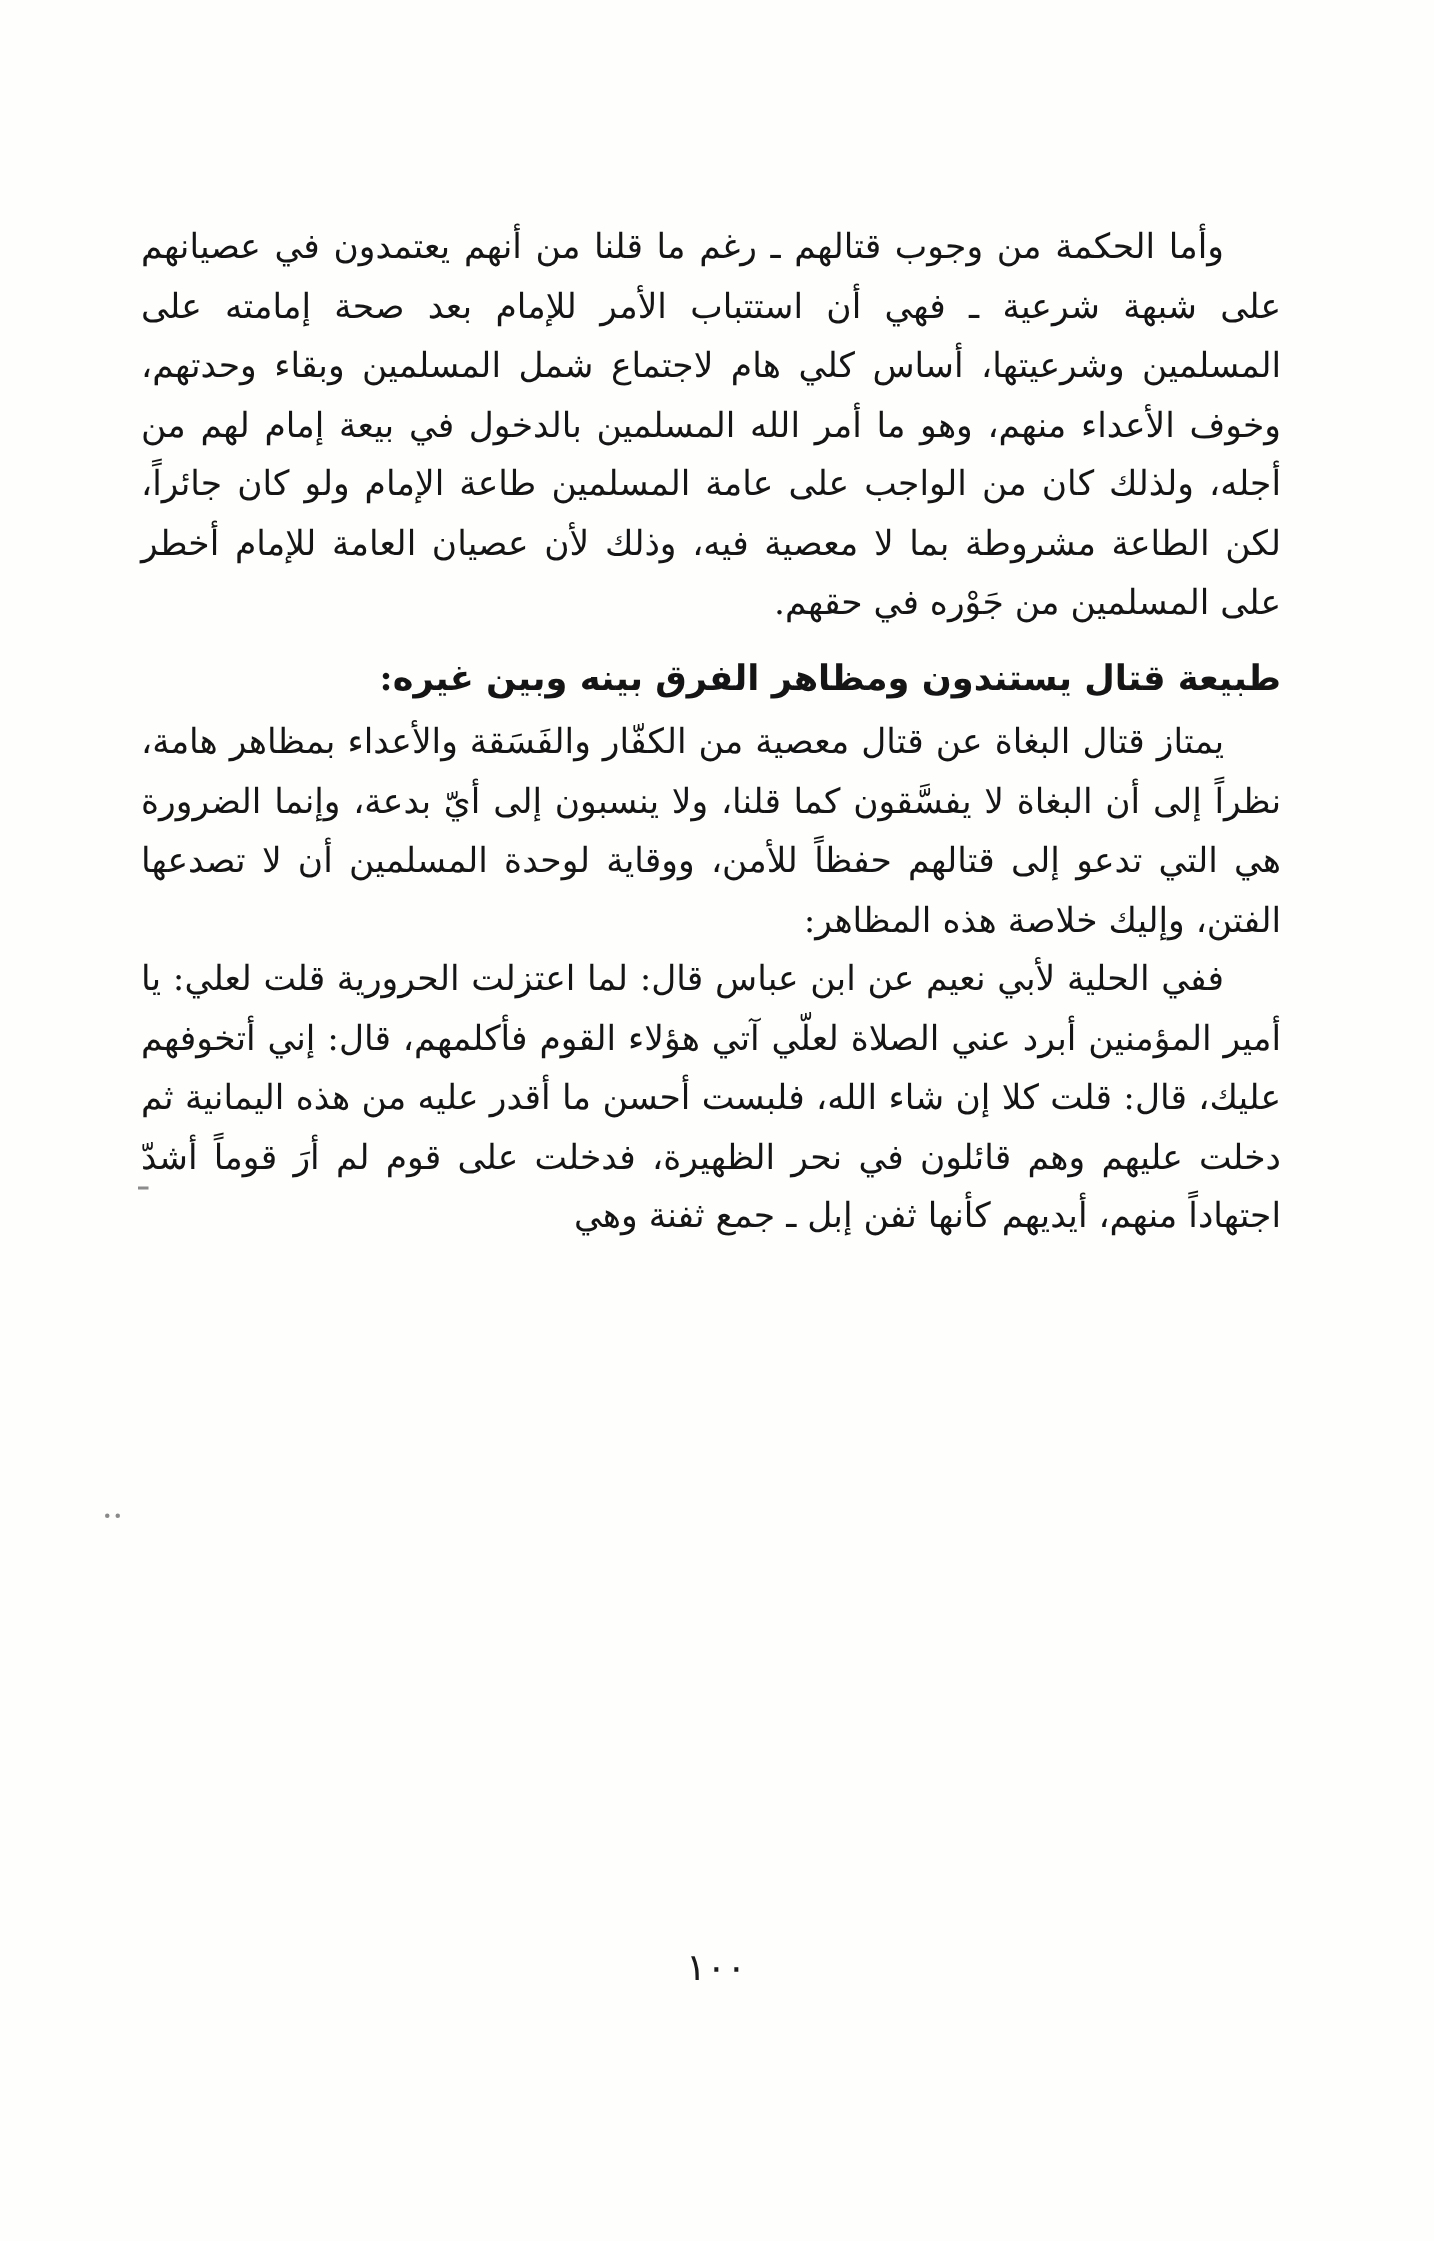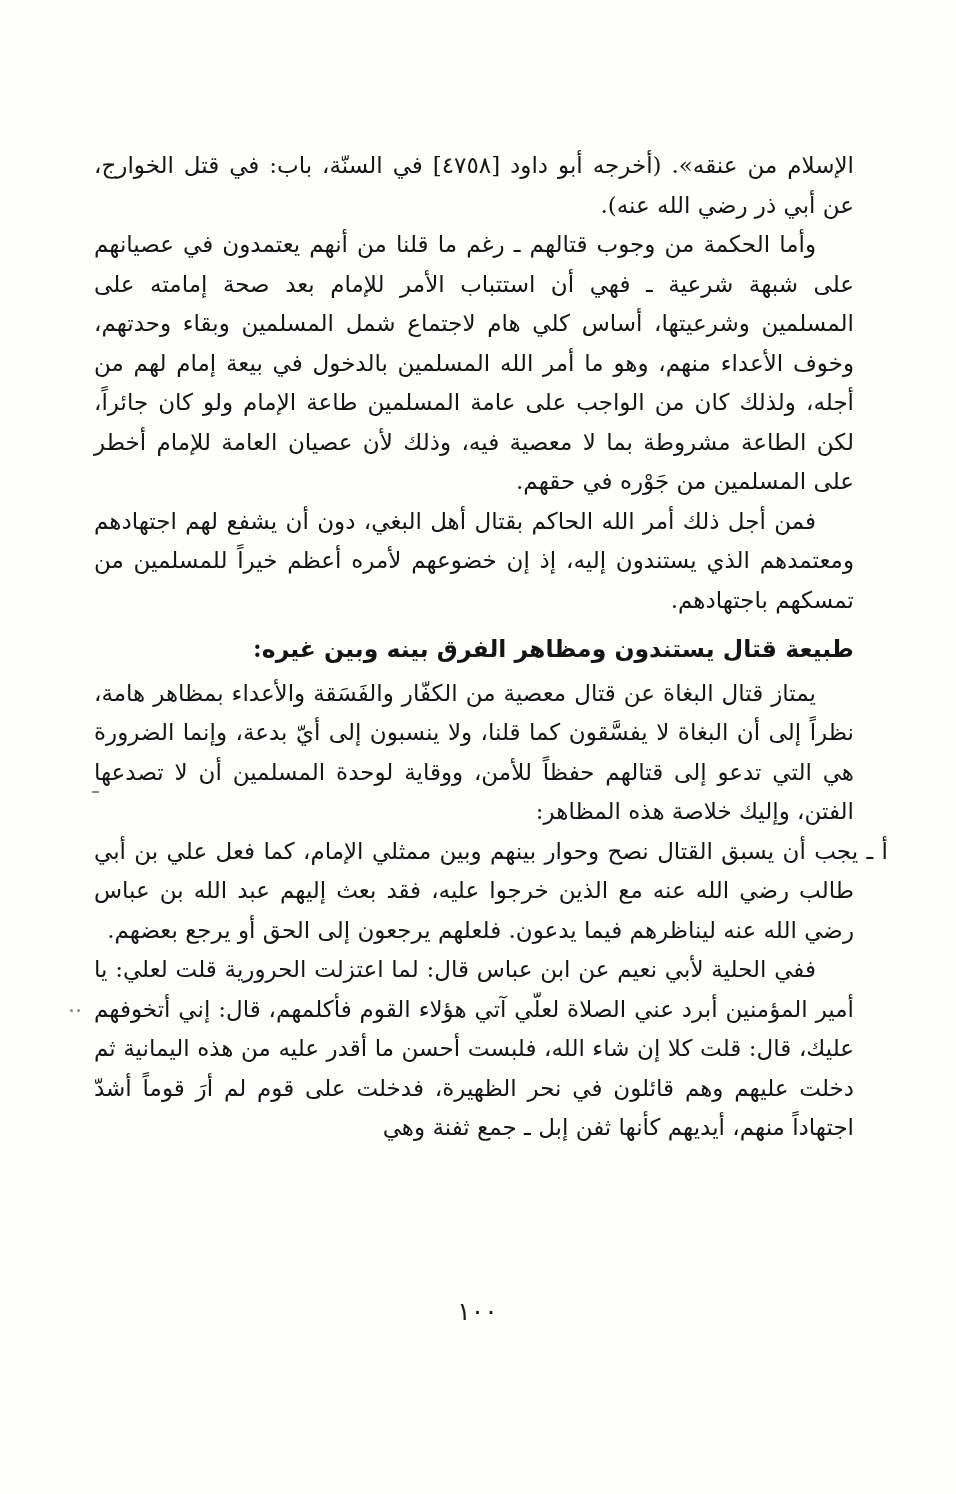--- a/index.html
+++ b/index.html
@@ -88,31 +88,28 @@
   .artifact-dots::before { left: 0; }
   .artifact-dots::after  { left: 7px; }
 </style>
 </head>
 <body>
 
 <div class="page">
 
   <div class="text-block">
 
-    <p class="para no-indent">الإسلام من عنقه». (أخرجه أبو داود [٤٧٥٨] في السنّة، باب: في قتل الخوارج، عن أبي ذر رضي الله عنه).</p>
 
     <p class="para">وأما الحكمة من وجوب قتالهم ـ رغم ما قلنا من أنهم يعتمدون في عصيانهم على شبهة شرعية ـ فهي أن استتباب الأمر للإمام بعد صحة إمامته على المسلمين وشرعيتها، أساس كلي هام لاجتماع شمل المسلمين وبقاء وحدتهم، وخوف الأعداء منهم، وهو ما أمر الله المسلمين بالدخول في بيعة إمام لهم من أجله، ولذلك كان من الواجب على عامة المسلمين طاعة الإمام ولو كان جائراً، لكن الطاعة مشروطة بما لا معصية فيه، وذلك لأن عصيان العامة للإمام أخطر على المسلمين من جَوْره في حقهم.</p>
 
-    <p class="para">فمن أجل ذلك أمر الله الحاكم بقتال أهل البغي، دون أن يشفع لهم اجتهادهم ومعتمدهم الذي يستندون إليه، إذ إن خضوعهم لأمره أعظم خيراً للمسلمين من تمسكهم باجتهادهم.</p>
 
     <h2 class="heading">طبيعة قتال يستندون ومظاهر الفرق بينه وبين غيره:</h2>
 
     <p class="para">يمتاز قتال البغاة عن قتال معصية من الكفّار والفَسَقة والأعداء بمظاهر هامة، نظراً إلى أن البغاة لا يفسَّقون كما قلنا، ولا ينسبون إلى أيّ بدعة، وإنما الضرورة هي التي تدعو إلى قتالهم حفظاً للأمن، ووقاية لوحدة المسلمين أن لا تصدعها الفتن، وإليك خلاصة هذه المظاهر:</p>
 
-    <p class="para list-item"><span class="marker">أ ـ </span><span>يجب أن يسبق القتال نصح وحوار بينهم وبين ممثلي الإمام، كما فعل علي بن أبي طالب رضي الله عنه مع الذين خرجوا عليه، فقد بعث إليهم عبد الله بن عباس رضي الله عنه ليناظرهم فيما يدعون. فلعلهم يرجعون إلى الحق أو يرجع بعضهم.</span></p>
 
     <p class="para">ففي الحلية لأبي نعيم عن ابن عباس قال: لما اعتزلت الحرورية قلت لعلي: يا أمير المؤمنين أبرد عني الصلاة لعلّي آتي هؤلاء القوم فأكلمهم، قال: إني أتخوفهم عليك، قال: قلت كلا إن شاء الله، فلبست أحسن ما أقدر عليه من هذه اليمانية ثم دخلت عليهم وهم قائلون في نحر الظهيرة، فدخلت على قوم لم أرَ قوماً أشدّ اجتهاداً منهم، أيديهم كأنها ثفن إبل ـ جمع ثفنة وهي</p>
 
   </div>
 
   <div class="page-number">١٠٠</div>
 
   <div class="artifact-dash"></div>
   <div class="artifact-dots"></div>
 

